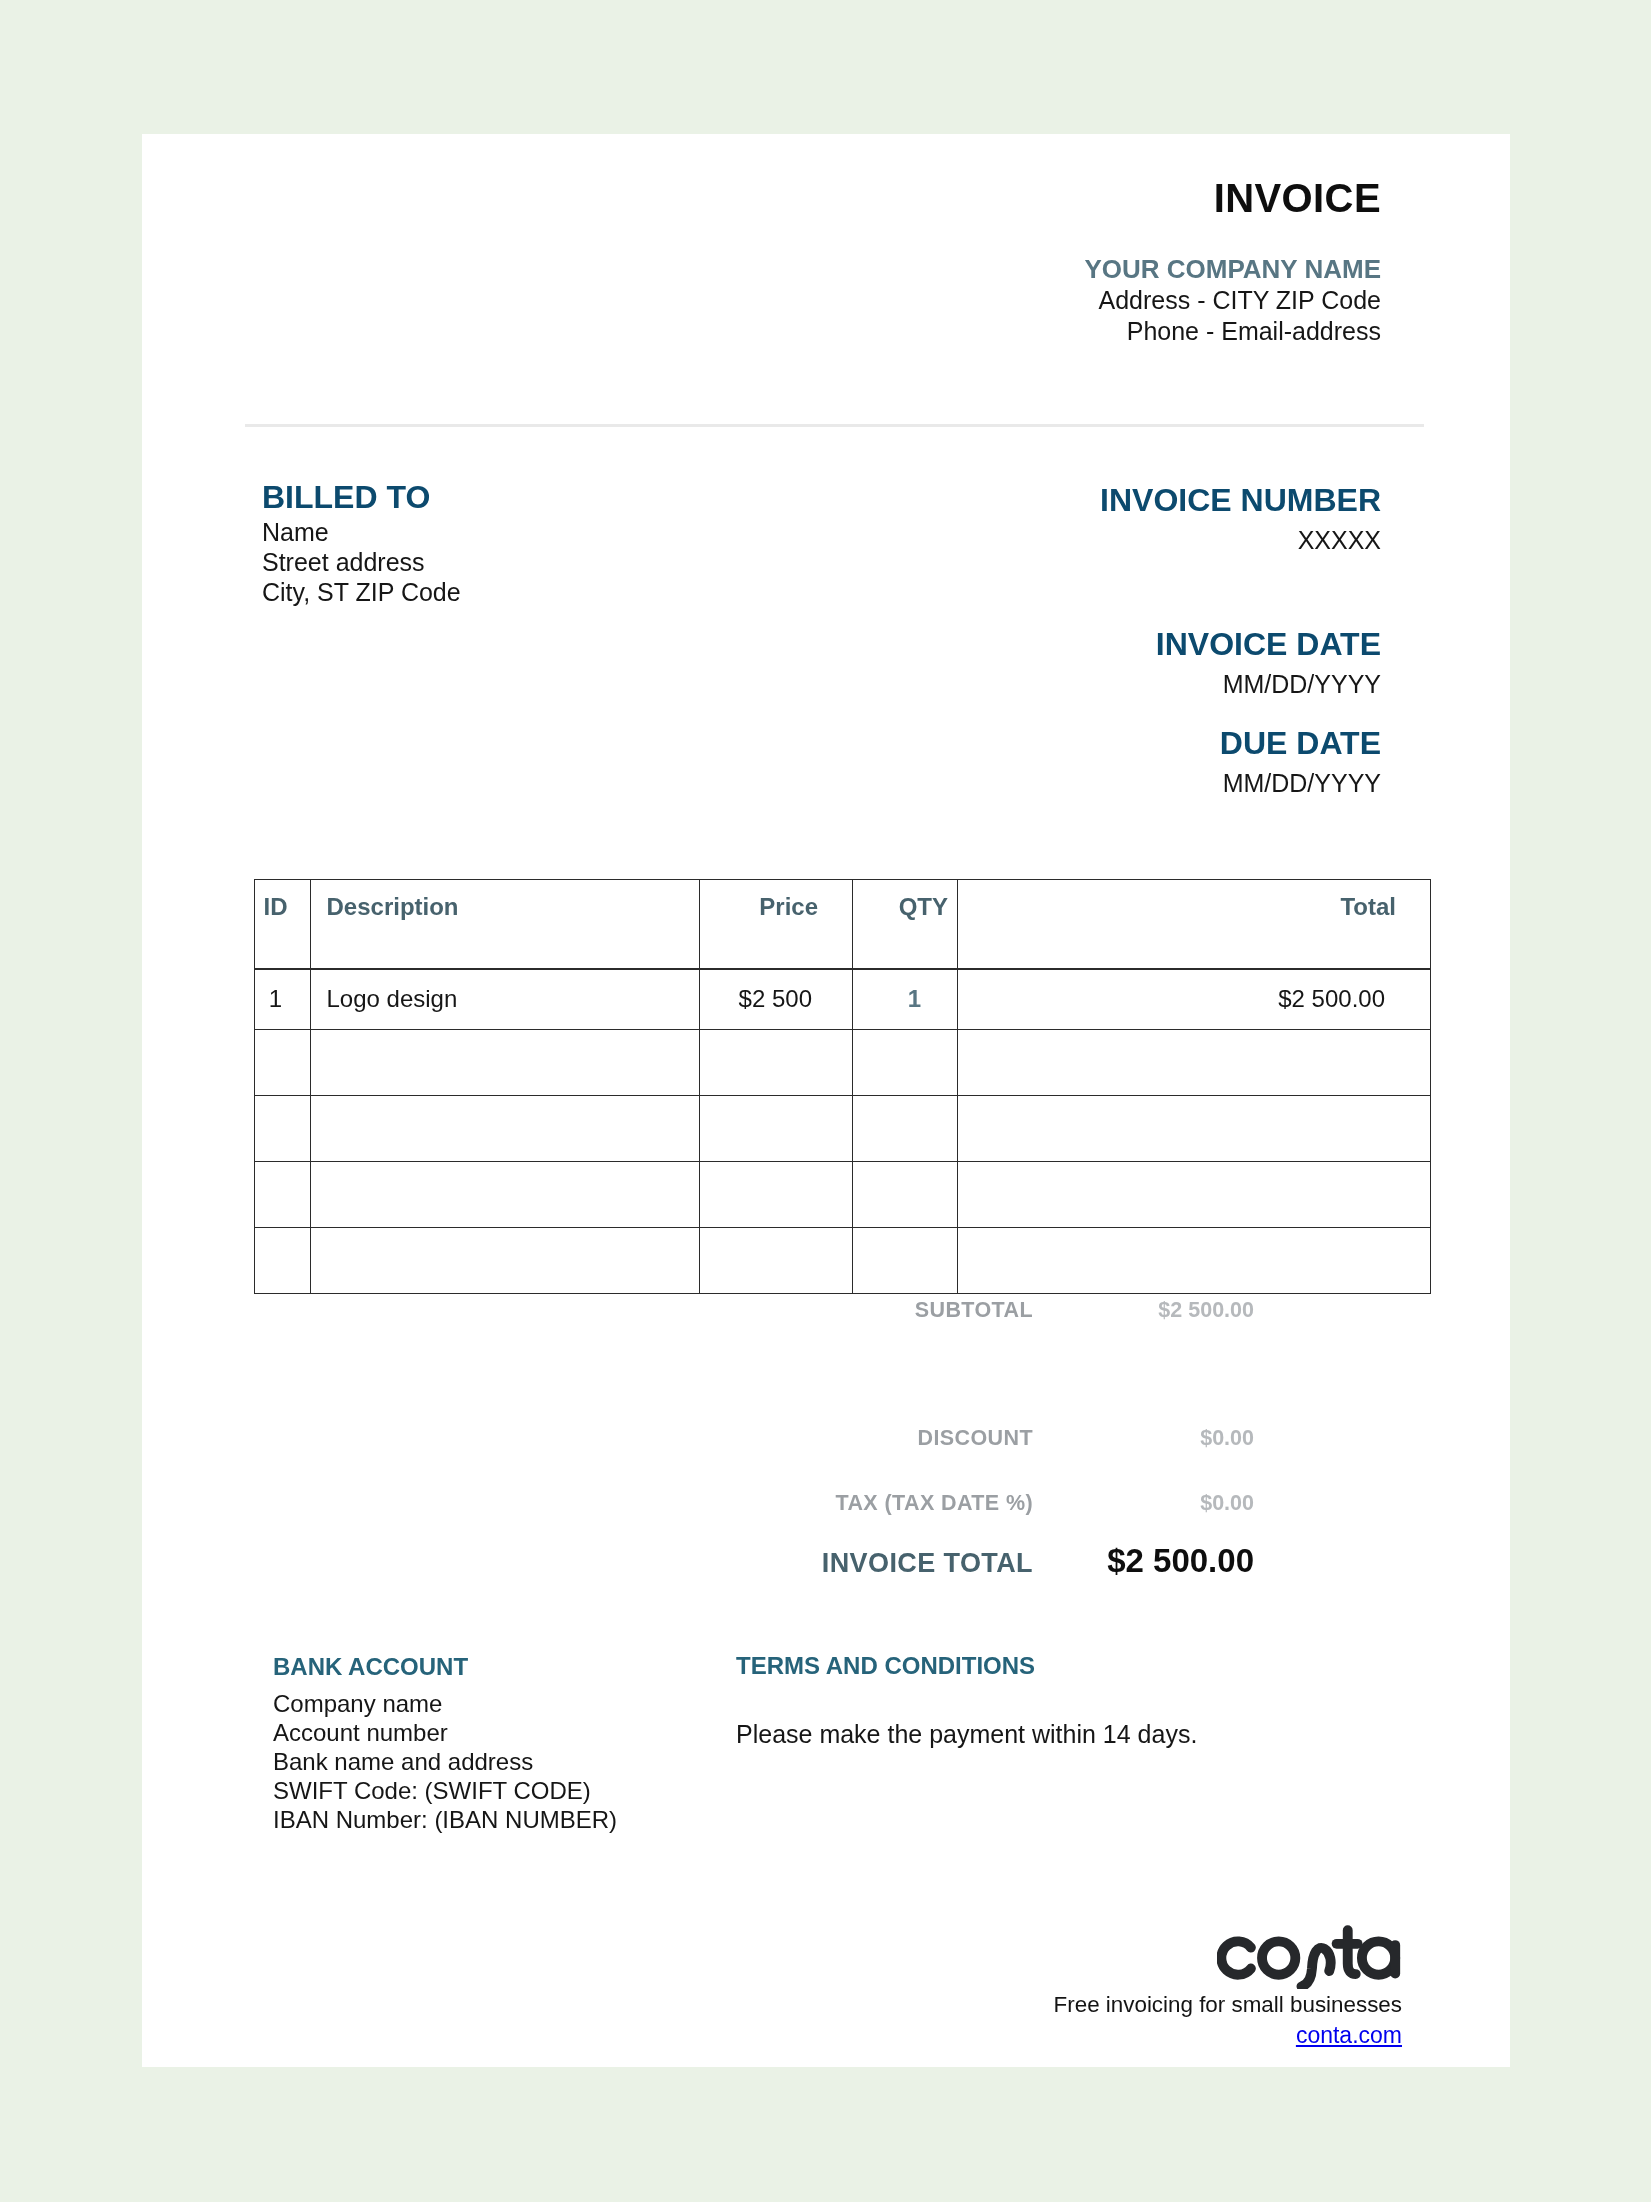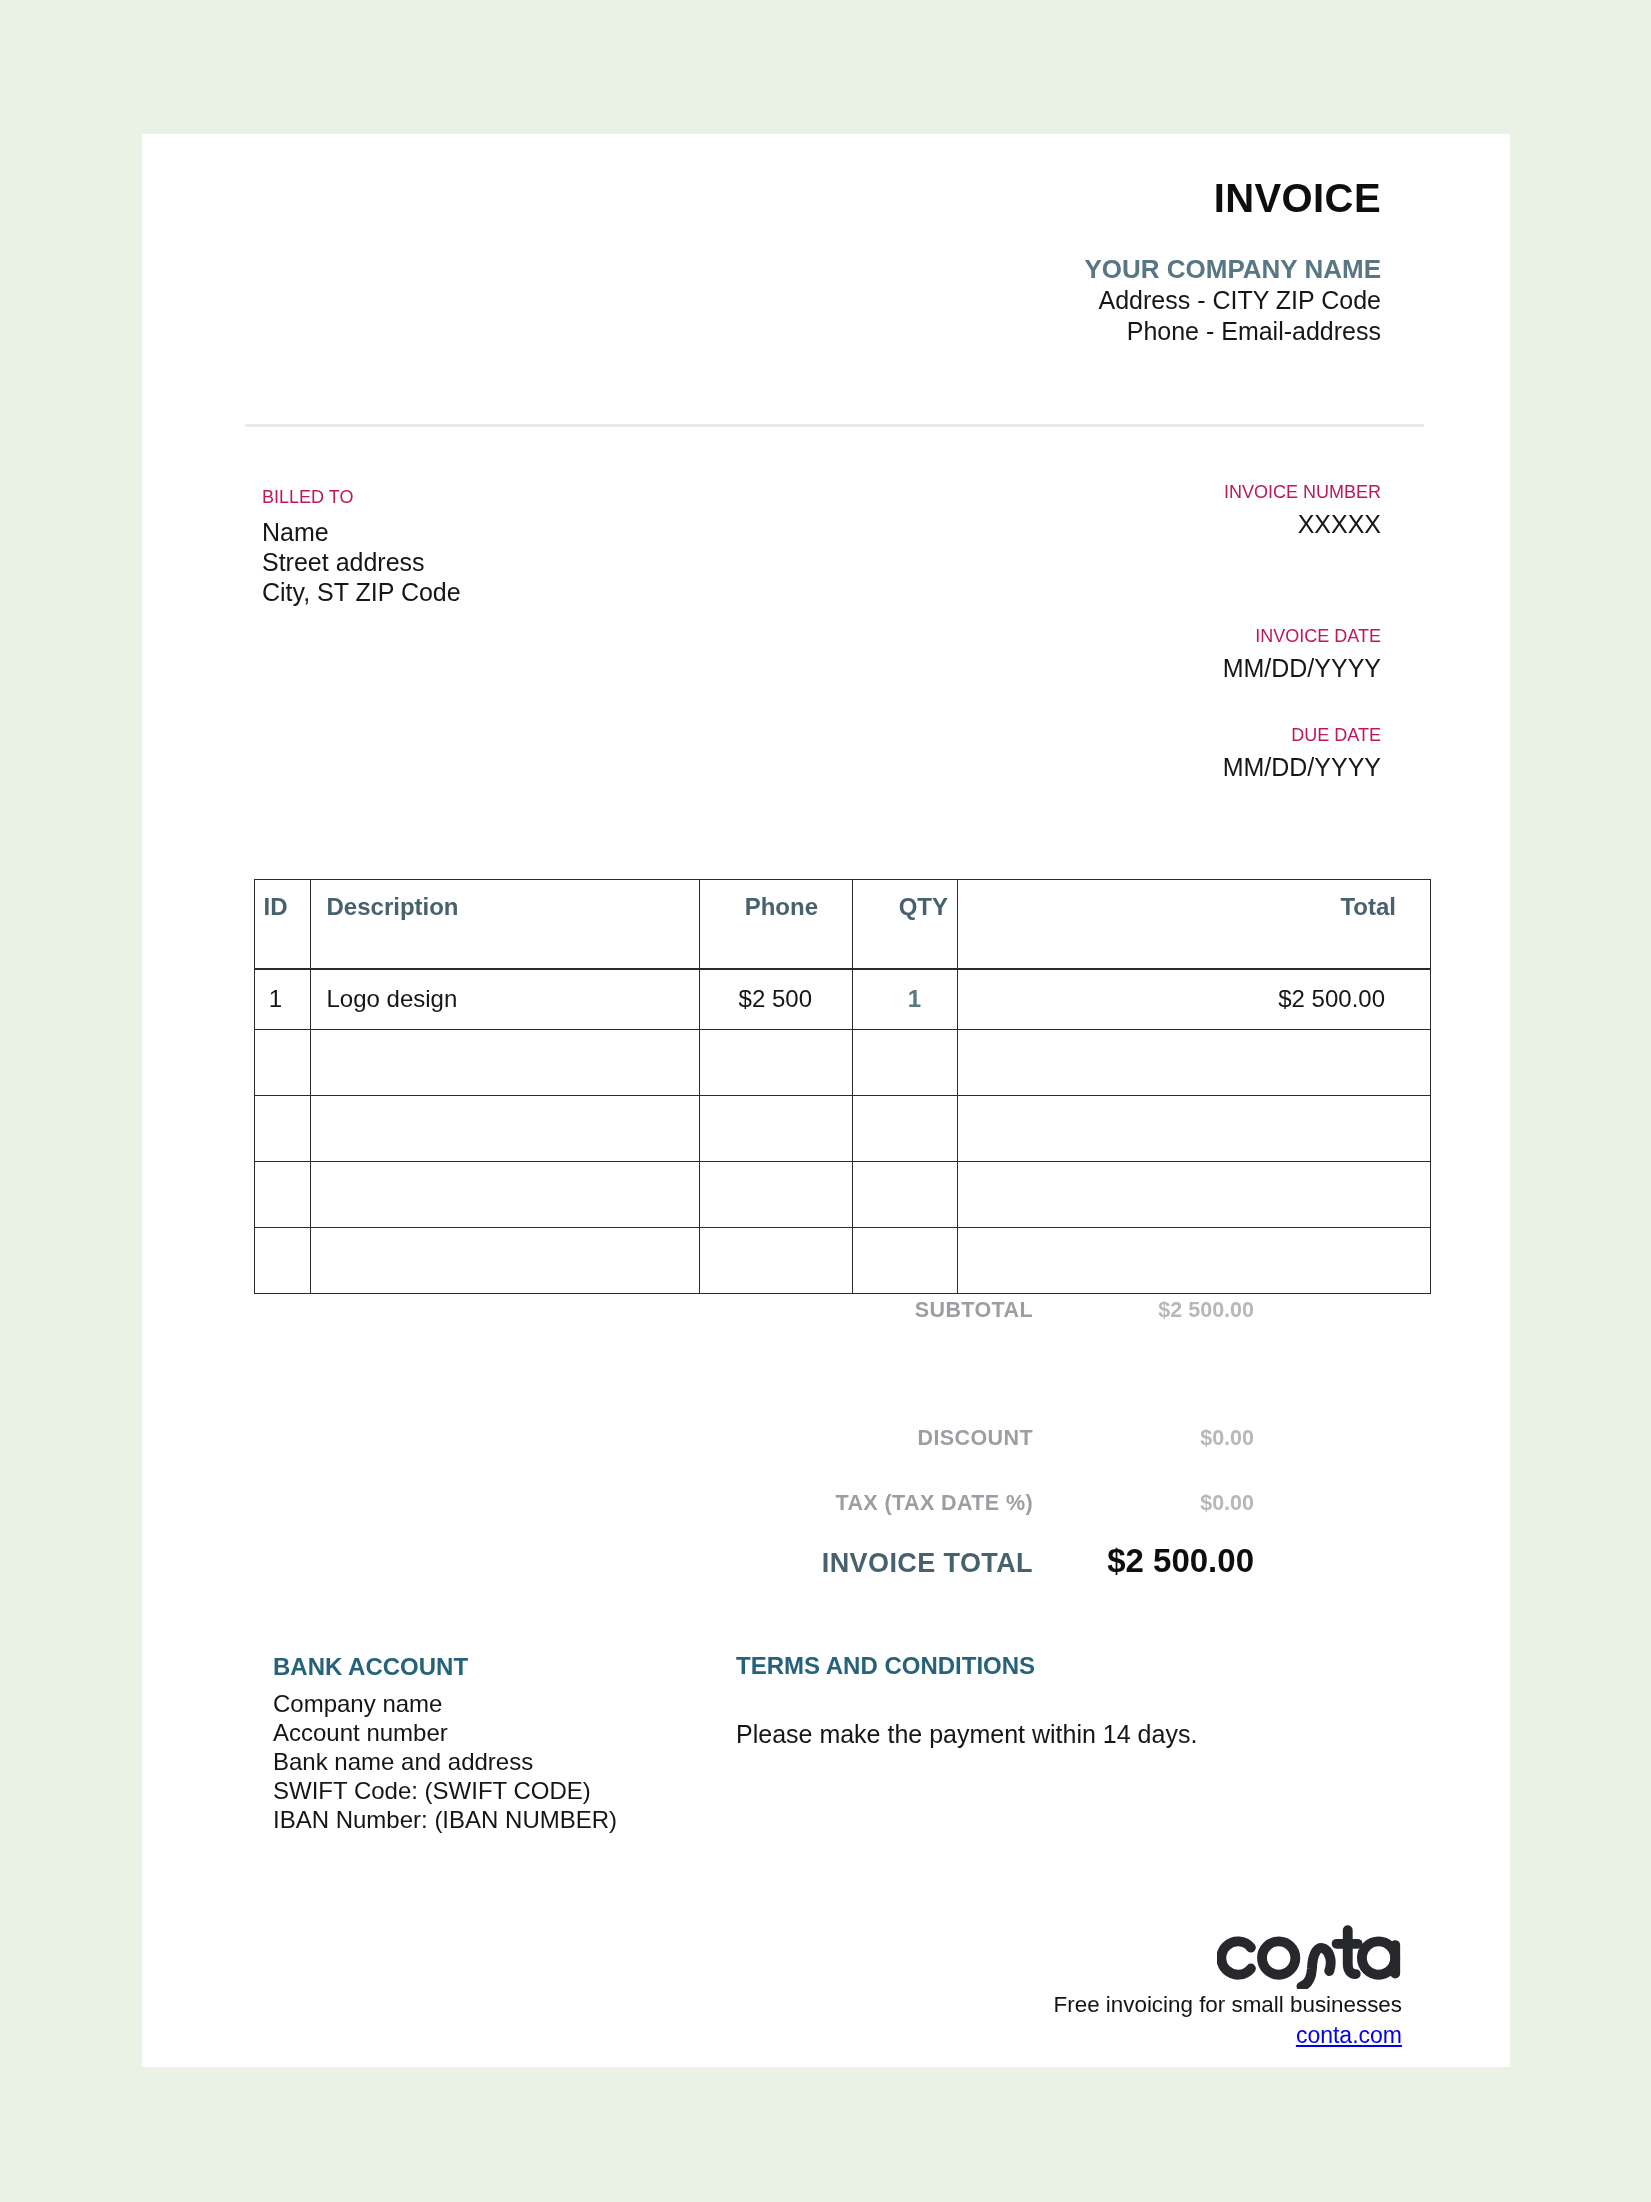--- a/index.html
+++ b/index.html
@@ -11,21 +11,21 @@
 
   
   .invoice-title { position:absolute; top:42px; right:129px; font-size:40px; font-weight:bold; color:#0e0e0e; letter-spacing:0.4px; }
   .company-block { position:absolute; top:120px; right:129px; text-align:right; font-size:25px; line-height:31px; }
   .company-name  { font-size:26px; font-weight:bold; color:#587683; }
 
   .divider { position:absolute; left:103px; top:290px; width:1179px; height:2.6px; background:#e9e9e9; }
 
   
   .billed-block { position:absolute; left:120px; top:348px; font-size:25px; line-height:30px; }
-  .sec-label    { font-size:18px; font-weight:normal; color:#be185d; margin-bottom:5.2px; }
+  .sec-label    { font-size:32px; font-weight:bold; color:#0c4a6e; margin-bottom:5.2px; }
 
   
   .meta { position:absolute; right:129px; text-align:right; font-size:25px; }
   .meta .sec-label { margin-bottom:6.9px; }
   .meta-number { top:348px; }
   .meta-date   { top:492px; }
   .meta-due    { top:591px; }
 
   
   table.items { position:absolute; left:112px; top:745px; width:1176px; border-collapse:collapse; table-layout:fixed; }
@@ -106,21 +106,21 @@
         <col style="width:56px">
           <col style="width:389px">
           <col style="width:153px">
           <col style="width:105px">
           <col style="width:473px">
       </colgroup>
       <thead>
         <tr>
           <th class="c-id">ID</th>
           <th class="c-desc">Description</th>
-          <th class="c-price">Phone</th>
+          <th class="c-price">Price</th>
           <th class="c-qty">QTY</th>
           <th class="c-total">Total</th>
         </tr>
       </thead>
       <tbody>
         <tr class="row-data">
           <td class="c-id">1</td>
           <td class="c-desc">Logo design</td>
           <td class="c-price">$2 500</td>
           <td class="c-qty">1</td>

